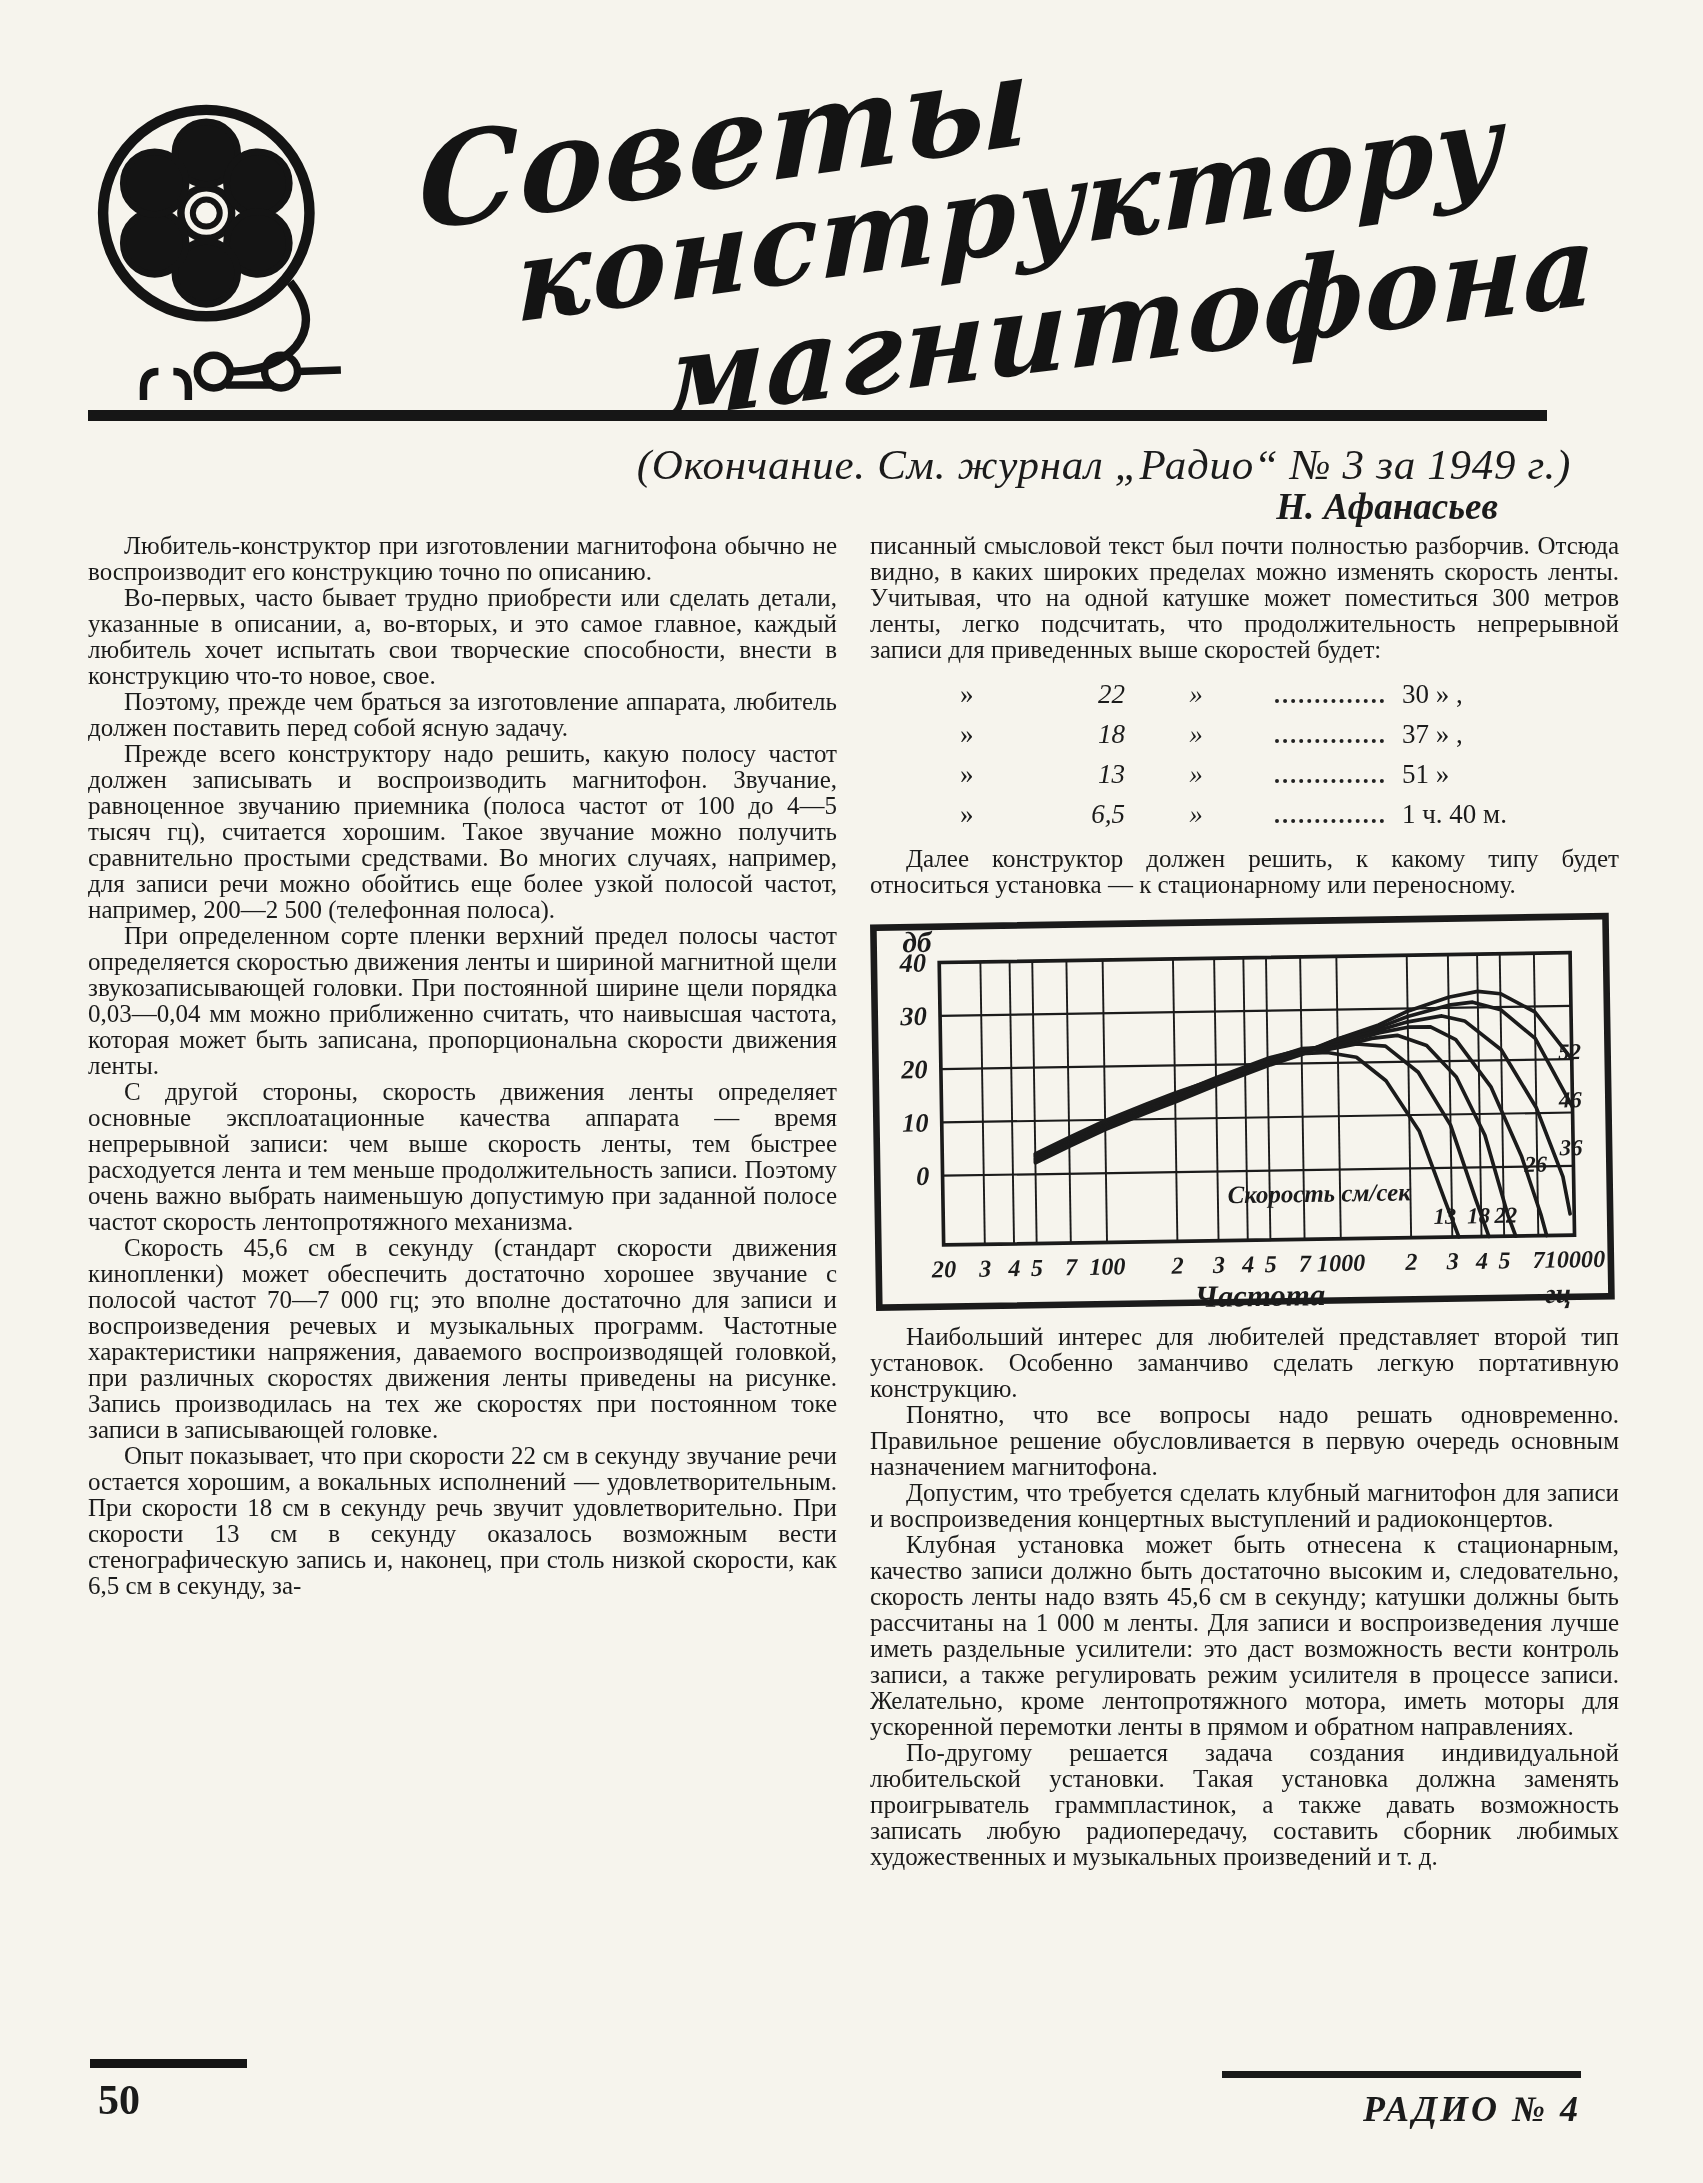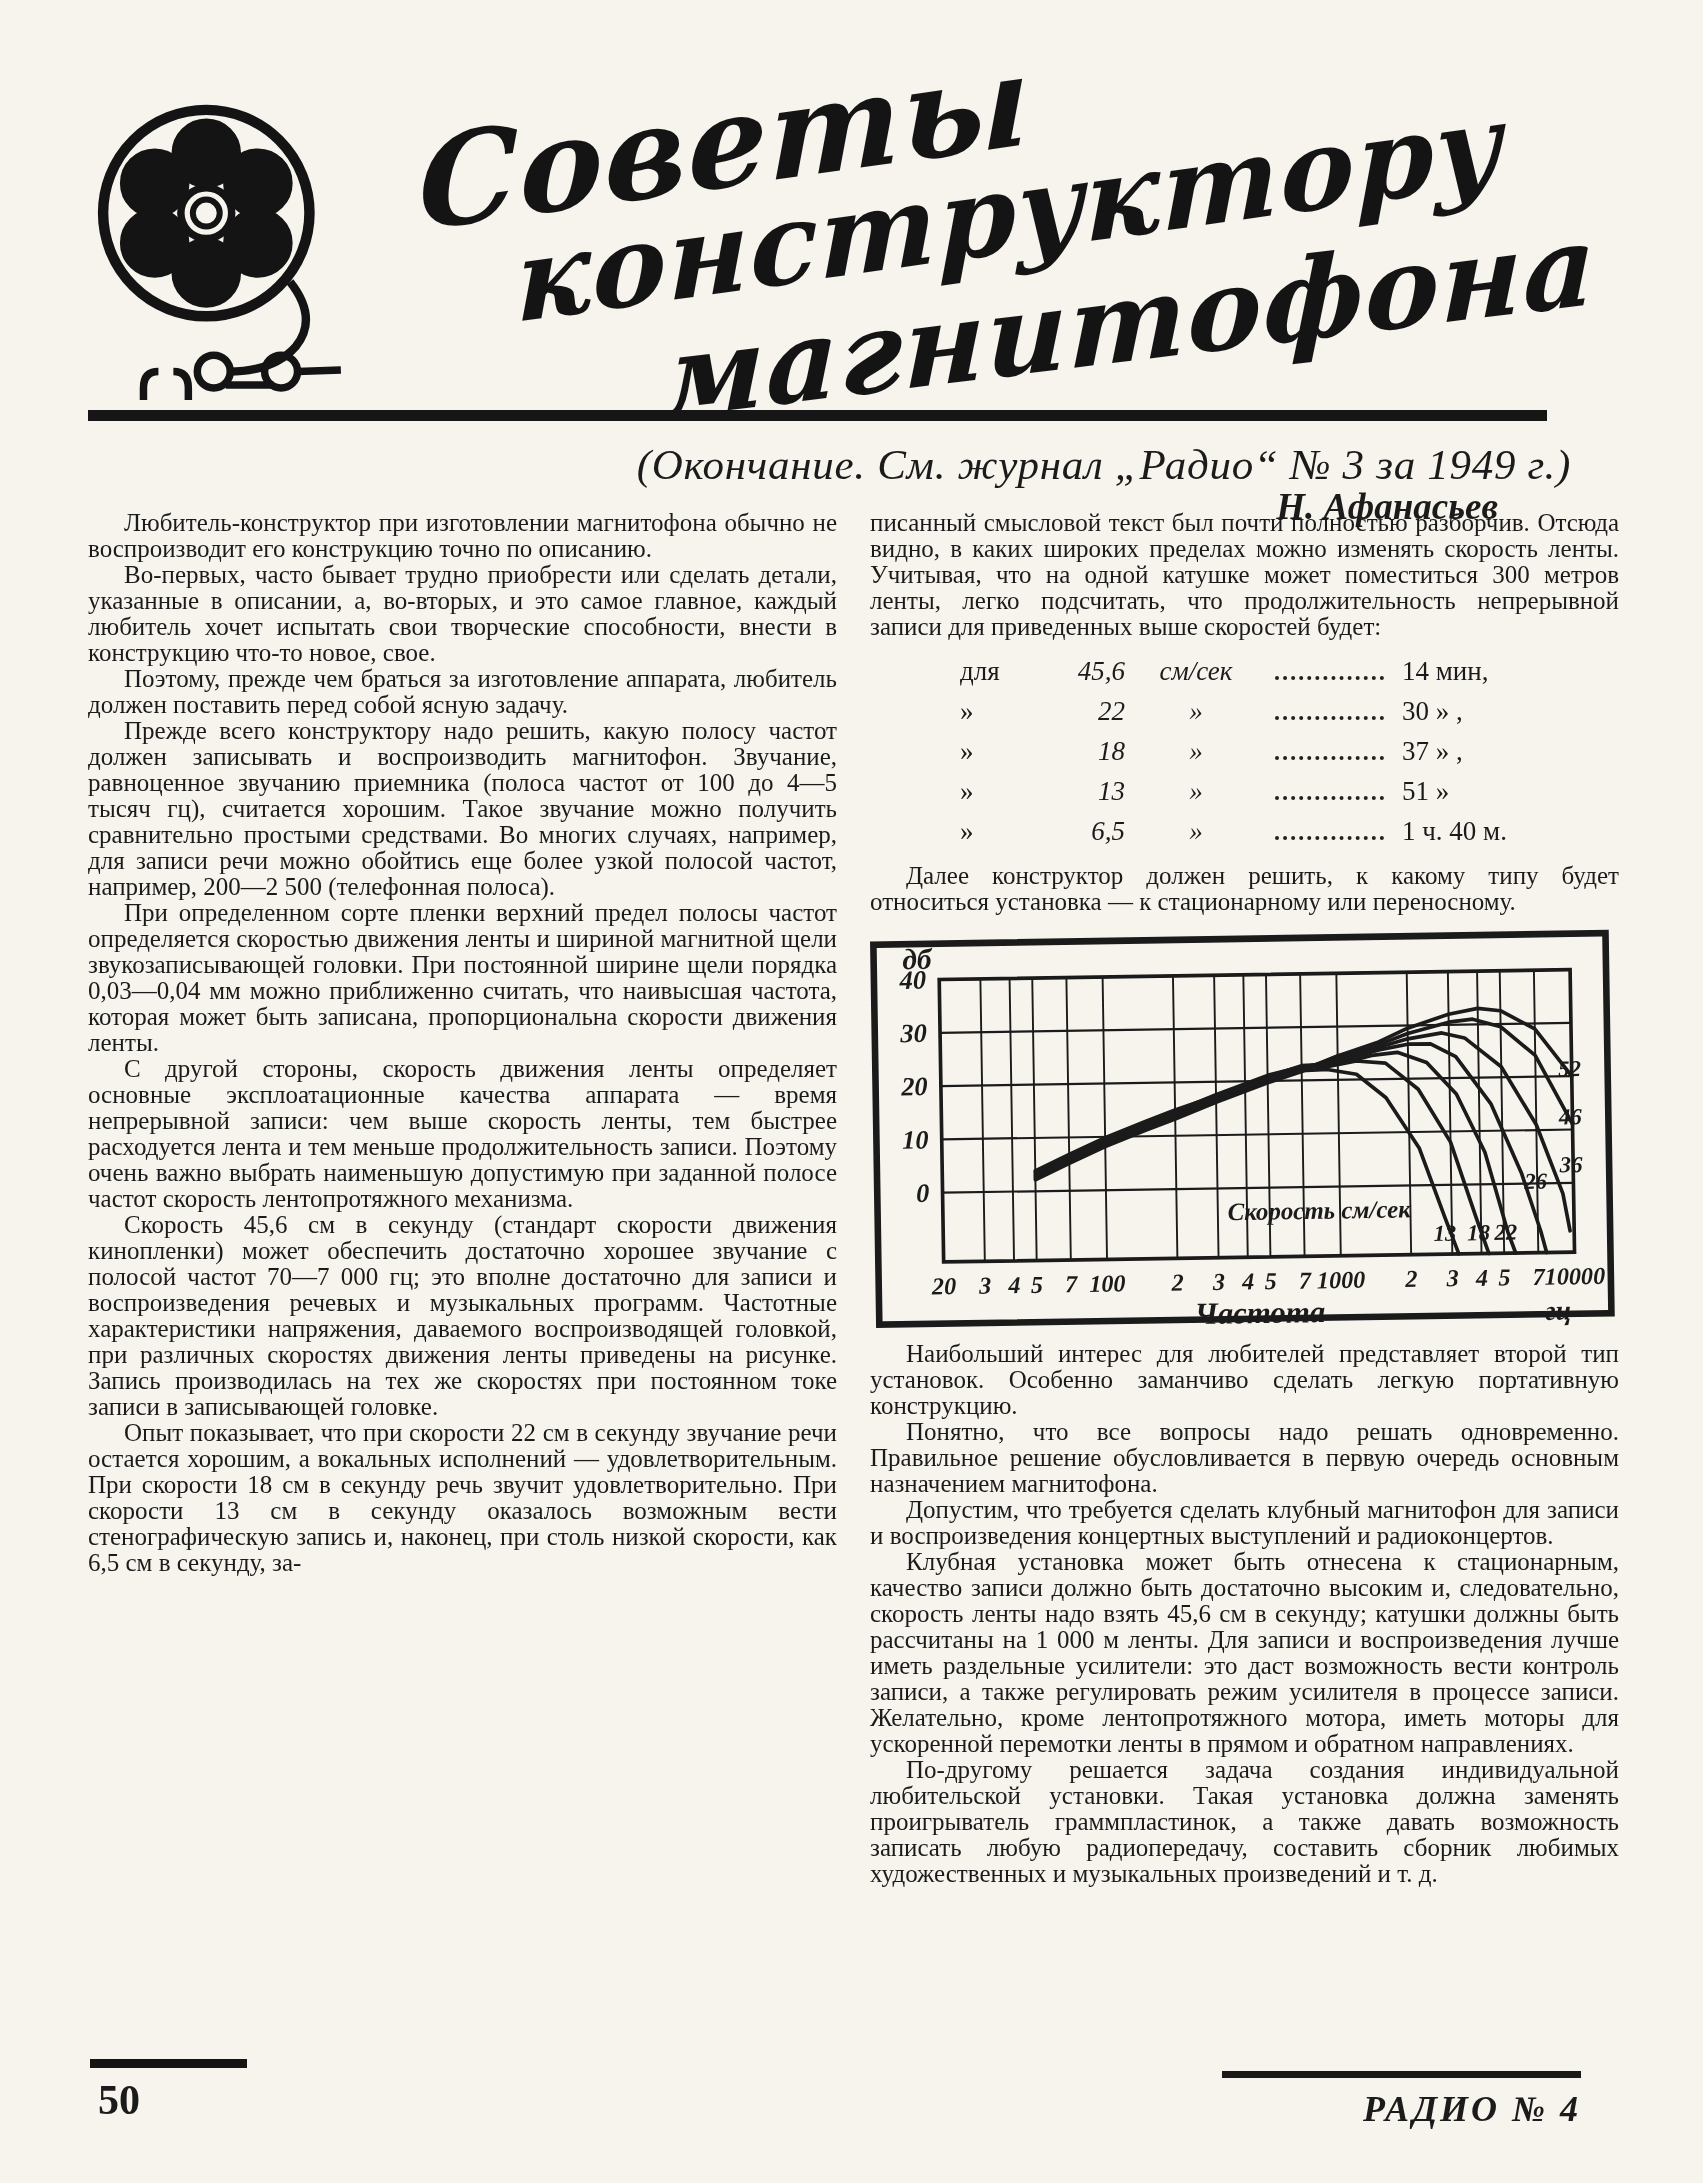--- a/index.html
+++ b/index.html
@@ -13,21 +13,21 @@
               transform-origin:left bottom;color:#141414;letter-spacing:1.5px;}
   .t1{left:419px;top:112px;font-size:126px;transform:rotate(-8deg) skewX(-8deg);}
   .t2{left:516px;top:217px;font-size:112px;transform:rotate(-8deg) skewX(-8deg);}
   .t3{left:658px;top:314px;font-size:112px;transform:rotate(-7deg) skewX(-8deg);}
   .header-rule{position:absolute;left:88px;top:410px;width:1459px;height:10.5px;background:#161616;}
   .subtitle{position:absolute;left:0;top:440px;width:1571px;text-align:right;
             font-style:italic;font-size:43px;letter-spacing:0.7px;}
   .author{position:absolute;right:206px;top:485px;font-size:37px;font-weight:bold;font-style:italic;}
 
   
-  .columns{position:absolute;left:88px;top:510px;width:1531px;display:flex;gap:33px;}
+  .columns{position:absolute;left:88px;top:533px;width:1531px;display:flex;gap:33px;}
   .col{width:749px;font-size:25px;line-height:26px;text-align:justify;}
   .col p{margin:0;text-indent:36px;}
 
   
   .speed-table{margin:12px 0 10.5px 0;padding:0 30px 0 90px;}
   .srow{display:flex;align-items:baseline;font-size:27px;line-height:39px;}
   .srow .c-pre{width:75px;}
   .srow .c-speed{width:90px;text-align:right;font-style:italic;}
   .srow .c-unit{width:142px;text-align:center;font-style:italic;}
   .srow .leader{flex:1;border-bottom:4.5px dotted #222;margin:0 18px 12px 7.5px;}
@@ -87,27 +87,20 @@
       <p>При определенном сорте пленки верхний предел полосы частот определяется скоростью движения ленты и шириной магнитной щели звукозаписывающей головки. При постоянной ширине щели порядка 0,03—0,04 мм можно приближенно считать, что наивысшая частота, которая может быть записана, пропорциональна скорости движения ленты.</p>
       <p>С другой стороны, скорость движения ленты определяет основные эксплоатационные качества аппарата — время непрерывной записи: чем выше скорость ленты, тем быстрее расходуется лента и тем меньше продолжительность записи. Поэтому очень важно выбрать наименьшую допустимую при заданной полосе частот скорость лентопротяжного механизма.</p>
       <p>Скорость 45,6 см в секунду (стандарт скорости движения кинопленки) может обеспечить достаточно хорошее звучание с полосой частот 70—7 000 гц; это вполне достаточно для записи и воспроизведения речевых и музыкальных программ. Частотные характеристики напряжения, даваемого воспроизводящей головкой, при различных скоростях движения ленты приведены на рисунке. Запись производилась на тех же скоростях при постоянном токе записи в записывающей головке.</p>
       <p>Опыт показывает, что при скорости 22 см в секунду звучание речи остается хорошим, а вокальных исполнений — удовлетворительным. При скорости 18 см в секунду речь звучит удовлетворительно. При скорости 13 см в секунду оказалось возможным вести стенографическую запись и, наконец, при столь низкой скорости, как 6,5 см в секунду, за-</p>
     </section>
 
     <section class="col">
       <p style="text-indent:0;">писанный смысловой текст был почти полностью разборчив. Отсюда видно, в каких широких пределах можно изменять скорость ленты. Учитывая, что на одной катушке может поместиться 300 метров ленты, легко подсчитать, что продолжительность непрерывной записи для приведенных выше скоростей будет:</p>
 
       <div class="speed-table">
-        <div class="srow">
-          <span class="c-pre">для</span>
-          <span class="c-speed">45,6</span>
-          <span class="c-unit">см/сек</span>
-          <span class="leader"></span>
-          <span class="c-val">14 мин,</span>
-        </div>
         <div class="srow">
           <span class="c-pre">»</span>
           <span class="c-speed">22</span>
           <span class="c-unit">»</span>
           <span class="leader"></span>
           <span class="c-val">30 » ,</span>
         </div>
         <div class="srow">
           <span class="c-pre">»</span>
           <span class="c-speed">18</span>

